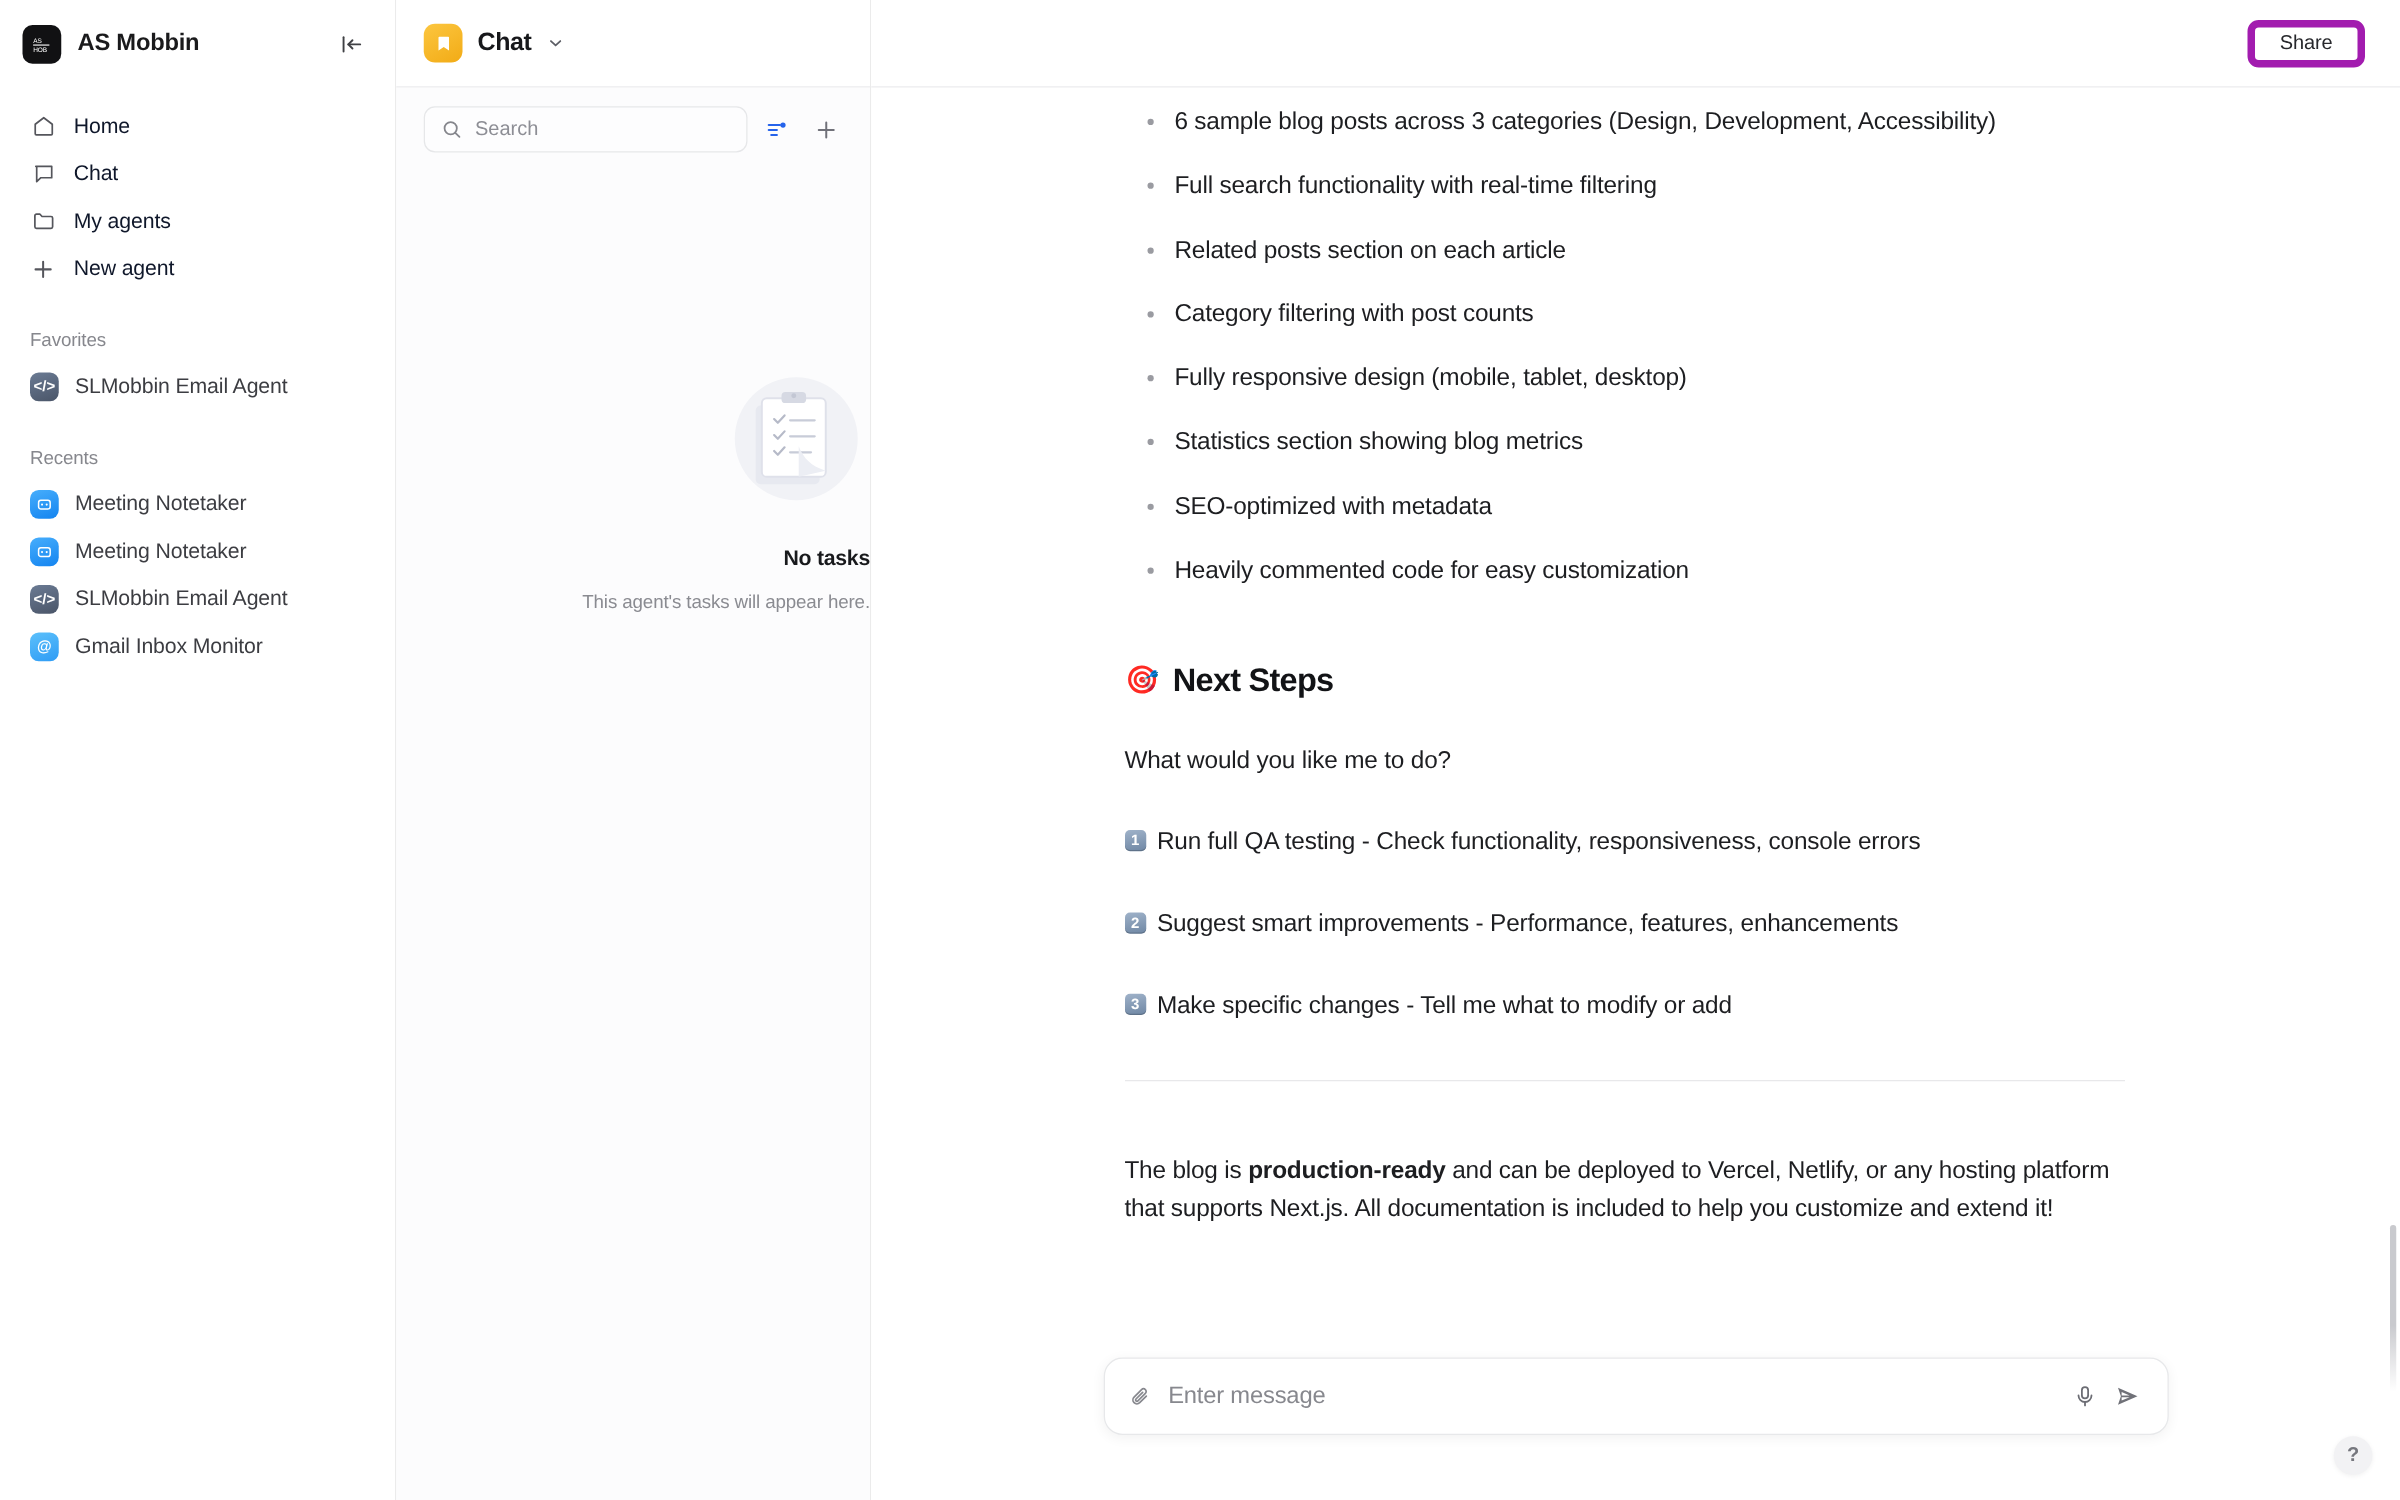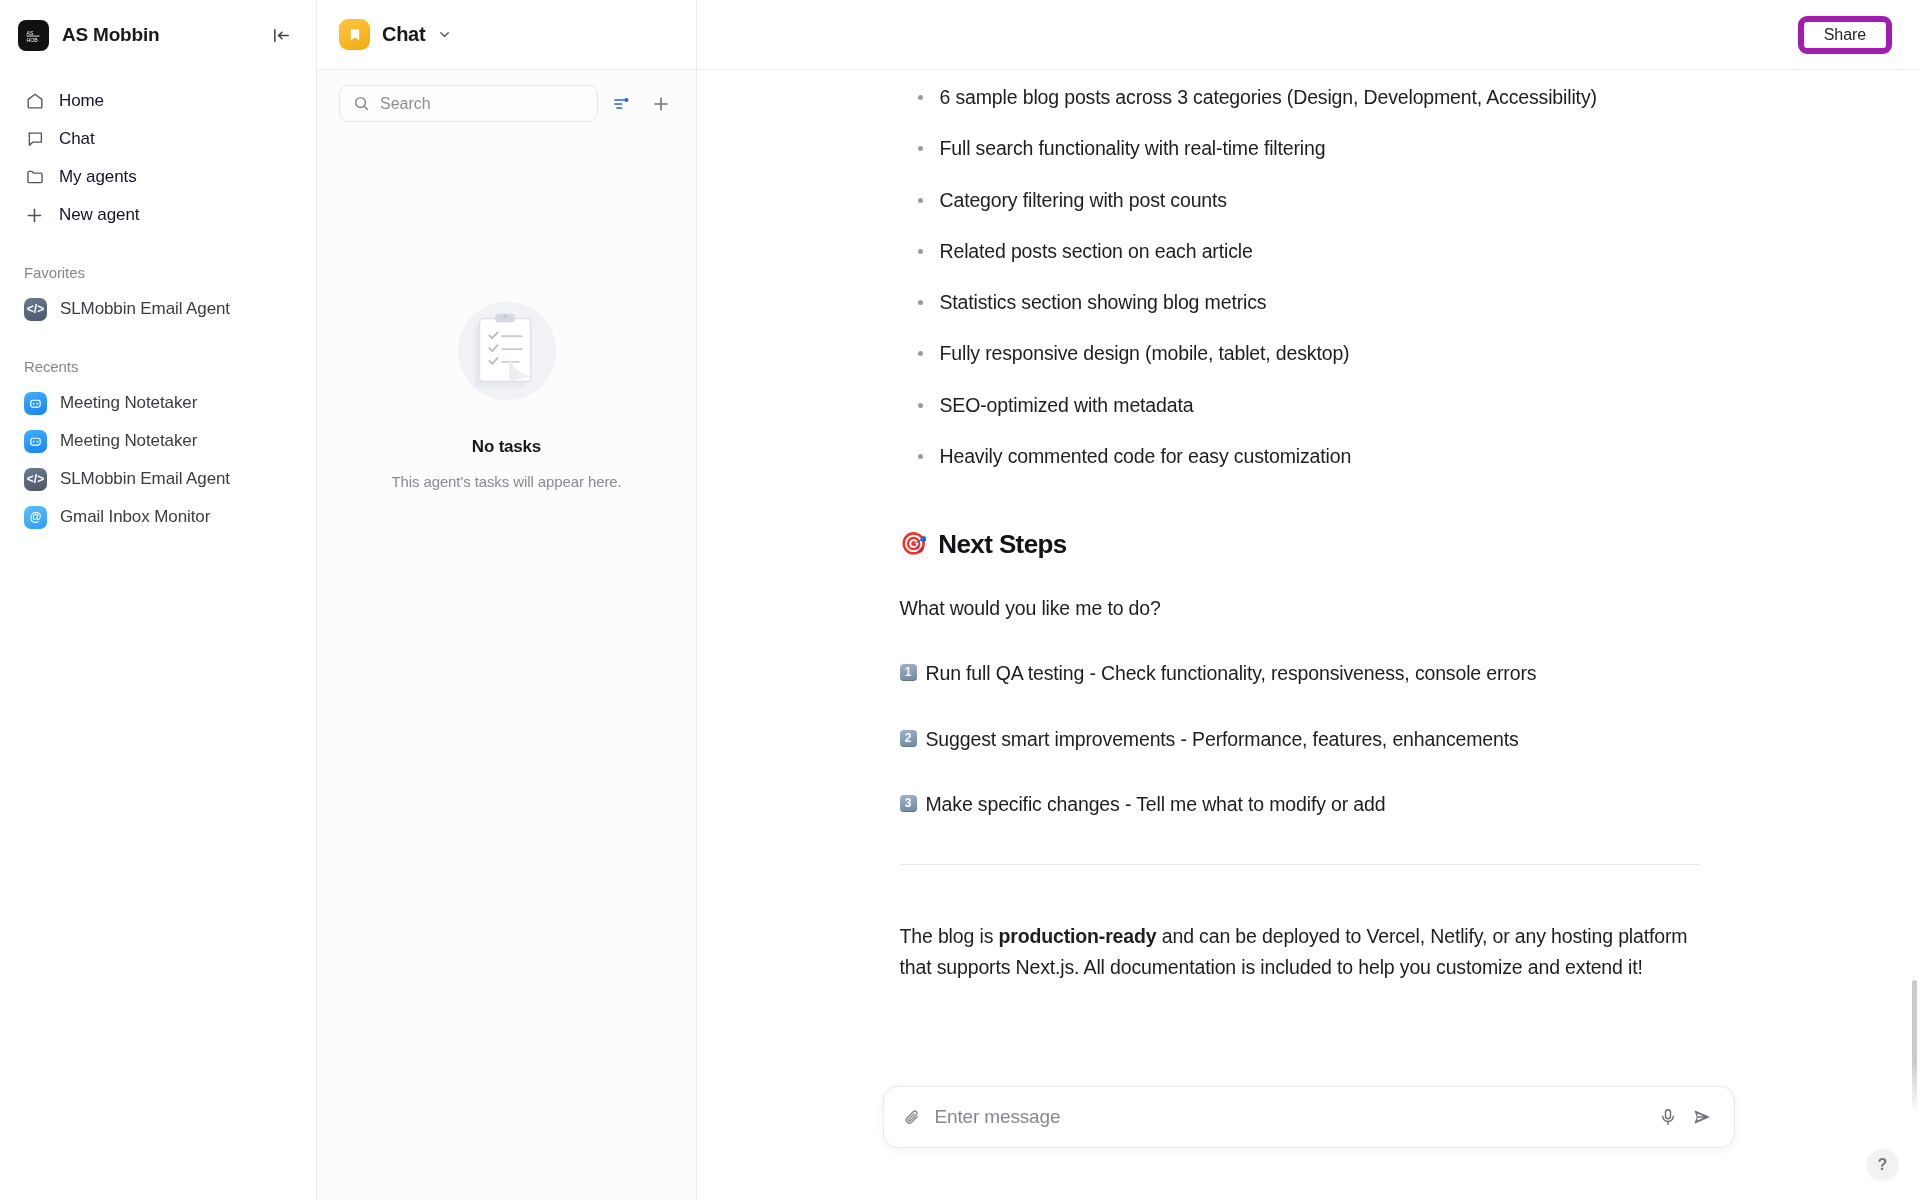--- a/index.html
+++ b/index.html
@@ -118,21 +118,21 @@
   }
   .search-box input::placeholder { color: #8d8e95; }
   .icon-btn {
     width: 34px; height: 34px; flex: 0 0 34px; border-radius: 8px;
     display: flex; align-items: center; justify-content: center;
     cursor: pointer;
   }
 
   .tp-empty {
     flex: 1 1 auto;
-    display: flex; flex-direction: column; align-items: center;
+    display: flex; flex-direction: column; align-items: flex-end;
     padding-top: 170px;
   }
   .empty-art { width: 118px; height: 118px; margin-bottom: 27px; }
   .empty-title {
     font-size: 17px; font-weight: 700; color: #18191c;
     letter-spacing: -0.2px; margin-bottom: 16px;
   }
   .empty-sub { font-size: 15px; color: #8a8b91; letter-spacing: -0.1px; }
 
   
@@ -406,24 +406,24 @@
     <div class="main-head">
       <button class="share-btn">Share</button>
     </div>
 
     <div class="scrollarea">
       <div class="msg">
 
         <ul class="feature-list">
           <li>6 sample blog posts across 3 categories (Design, Development, Accessibility)</li>
           <li>Full search functionality with real-time filtering</li>
+          <li>Related posts section on each article</li>
           <li>Category filtering with post counts</li>
-          <li>Related posts section on each article</li>
+          <li>Fully responsive design (mobile, tablet, desktop)</li>
           <li>Statistics section showing blog metrics</li>
-          <li>Fully responsive design (mobile, tablet, desktop)</li>
           <li>SEO-optimized with metadata</li>
           <li>Heavily commented code for easy customization</li>
         </ul>
 
         <h2 class="next-steps">
           <span class="target-emoji">🎯</span>
           <span>Next Steps</span>
         </h2>
 
         <p class="question">What would you like me to do?</p>

